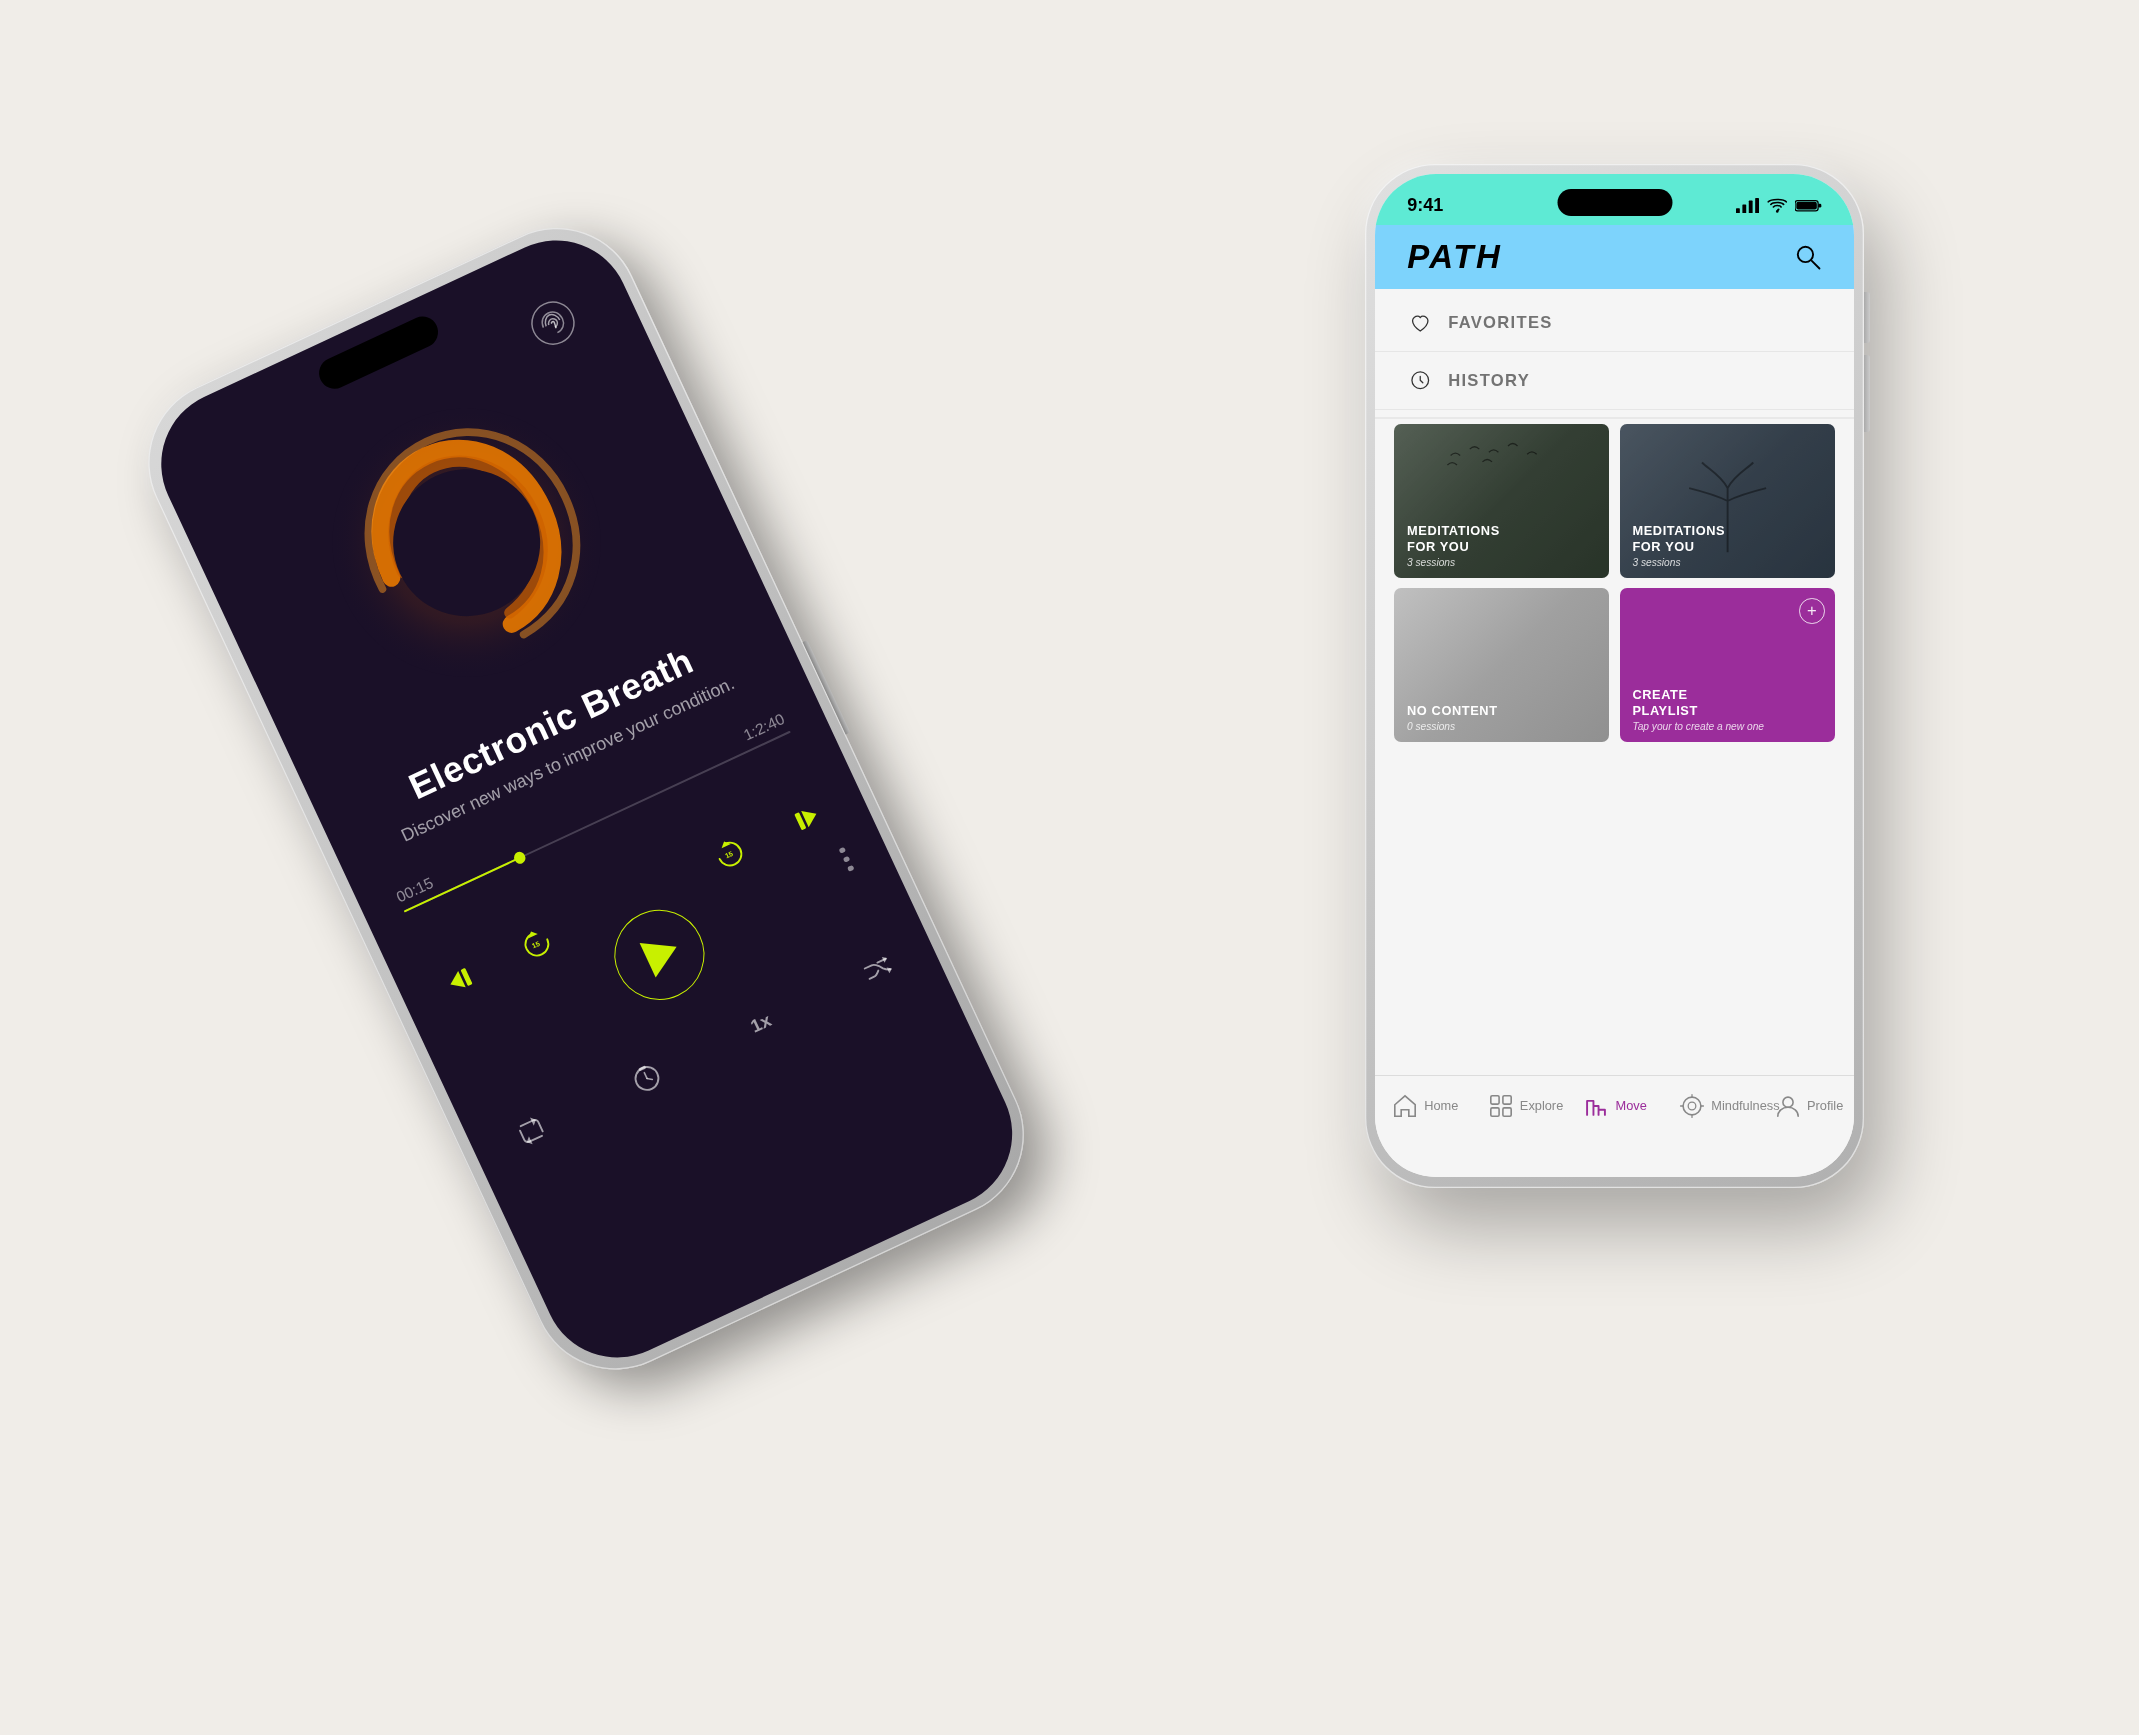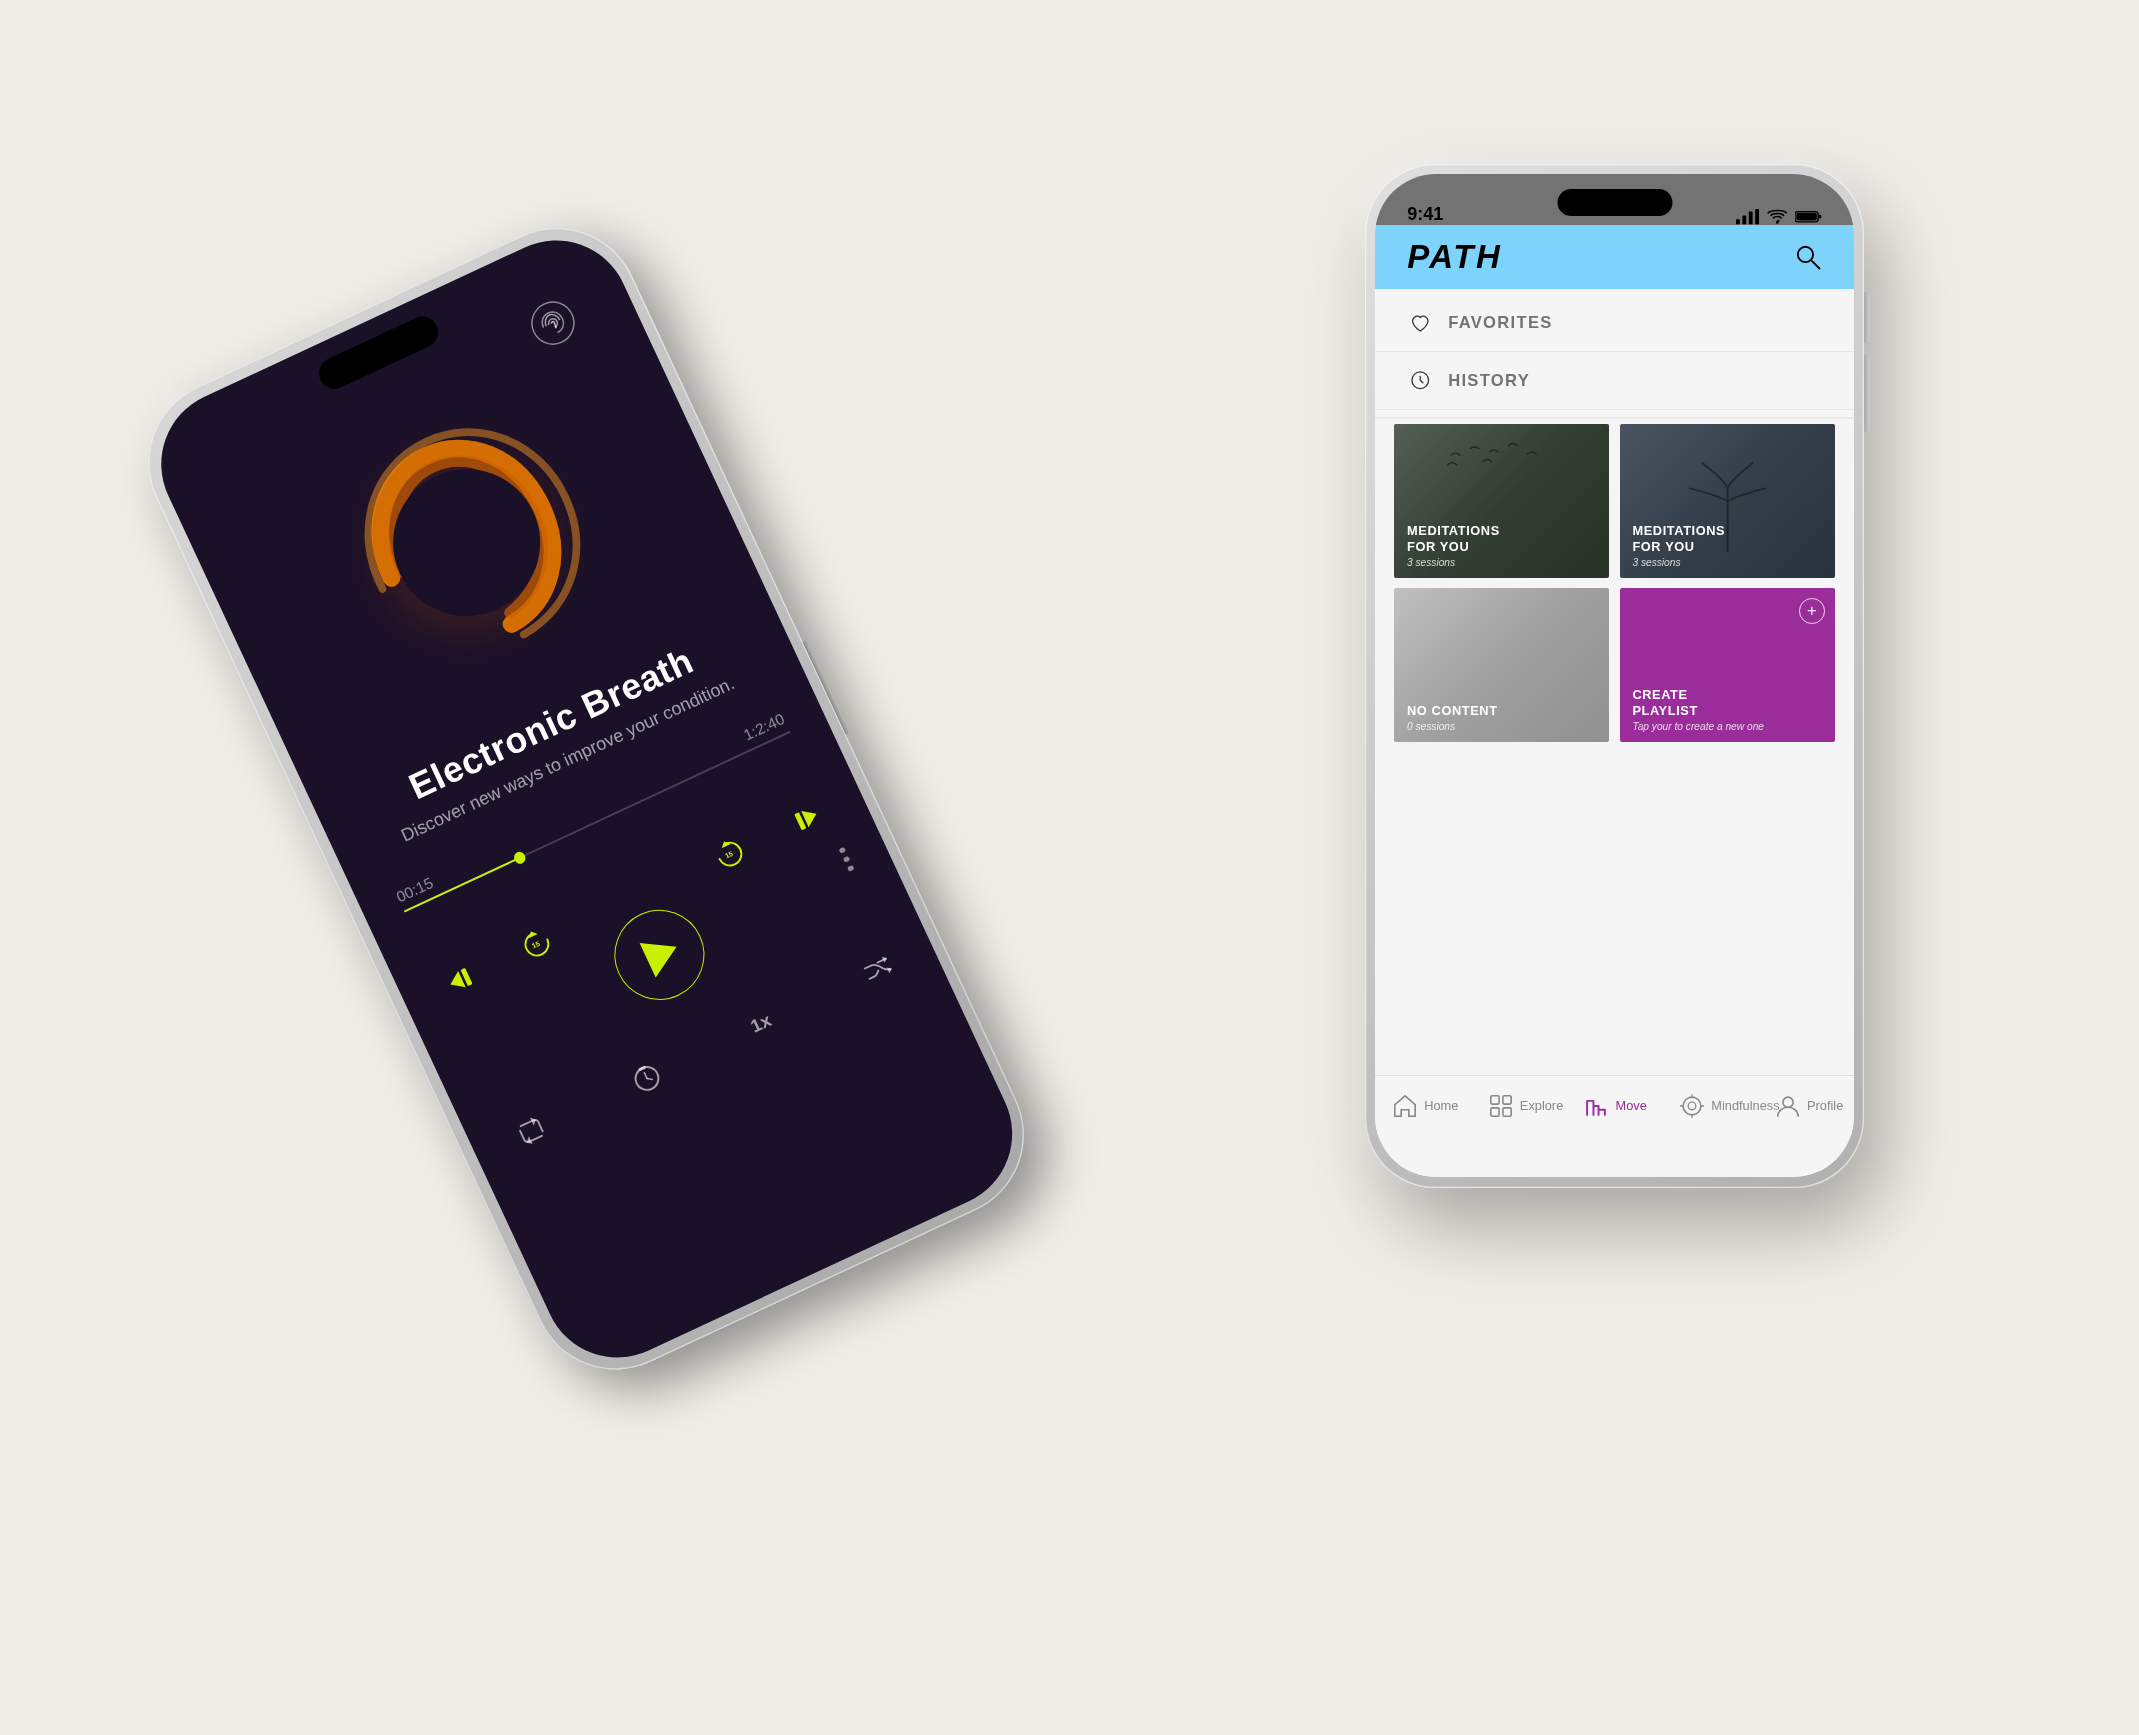--- a/index.html
+++ b/index.html
@@ -309,23 +309,23 @@
       position: relative;
     }
 
     
     .status-bar {
       position: absolute;
       top: 0;
       left: 0;
       right: 0;
       height: 51px;
-      background: #737373;
-      display: flex;
-      align-items: flex-end;
+      background: #5eead4;
+      display: flex;
+      align-items: center;
       justify-content: space-between;
       padding: 12.8px 32px 0;
       z-index: 10;
     }
 
     .status-time {
       font-size: 18px;
       font-weight: 600;
       color: #000;
     }
@@ -422,21 +422,21 @@
       top: 250px;
       left: 19px;
       right: 19px;
       display: grid;
       grid-template-columns: 1fr 1fr;
       grid-template-rows: 1fr 1fr;
       gap: 10.2px;
     }
 
     .card {
-      border-radius: 2px;
+      border-radius: 7px;
       overflow: hidden;
       height: 154px;
       position: relative;
     }
 
     .card-purple {
       background: #9b2d9b;
     }
 
     .card-overlay {

